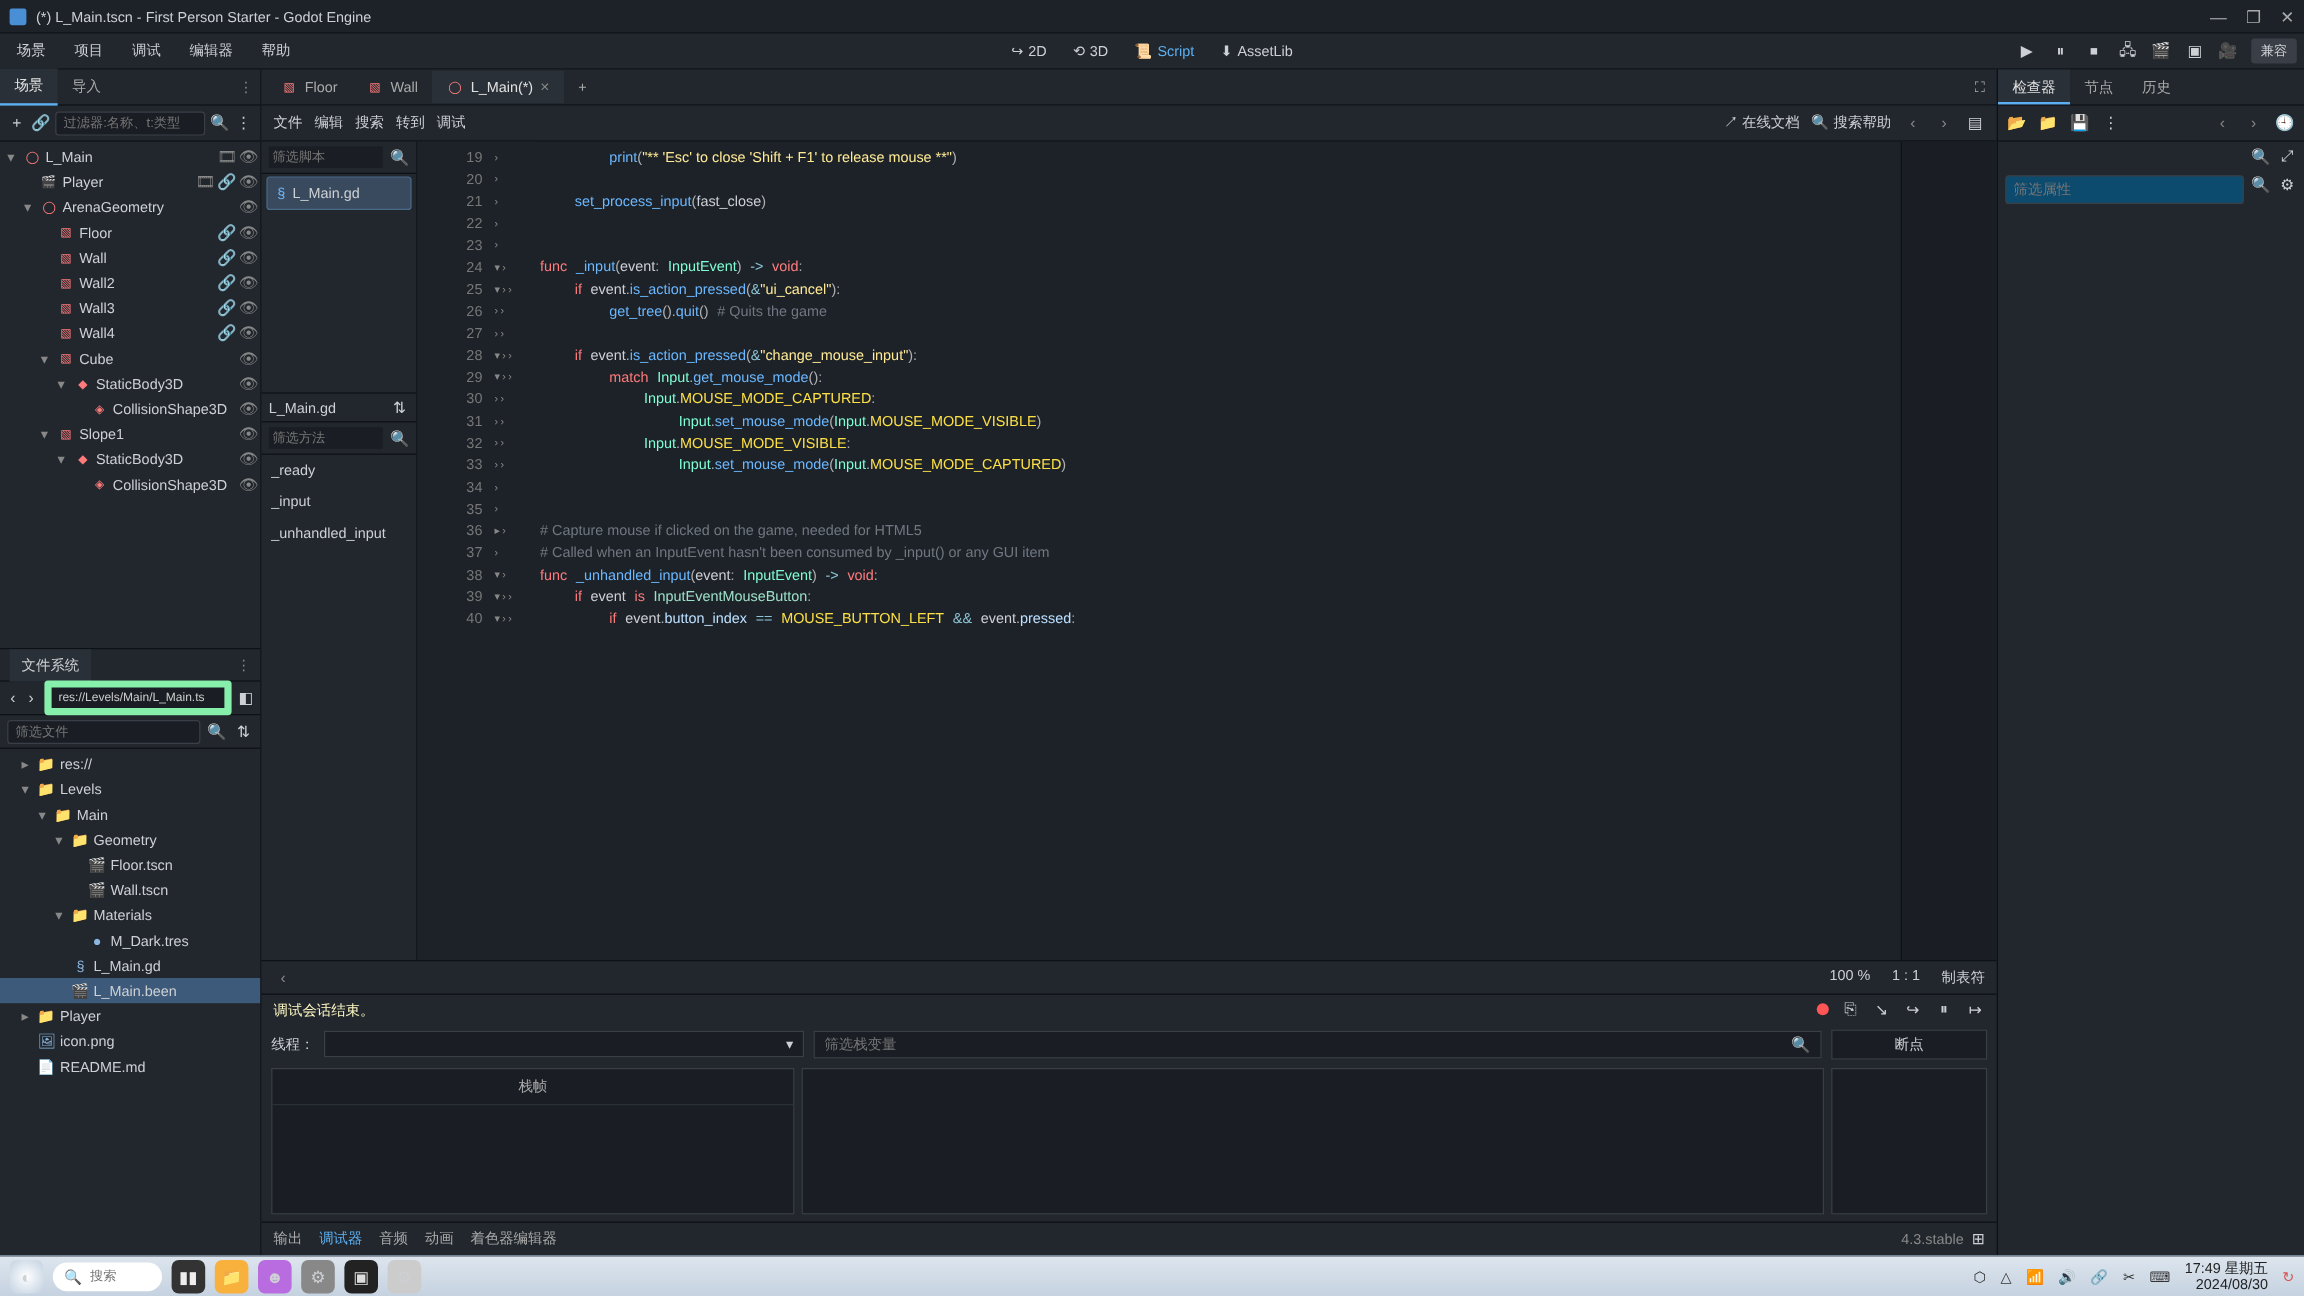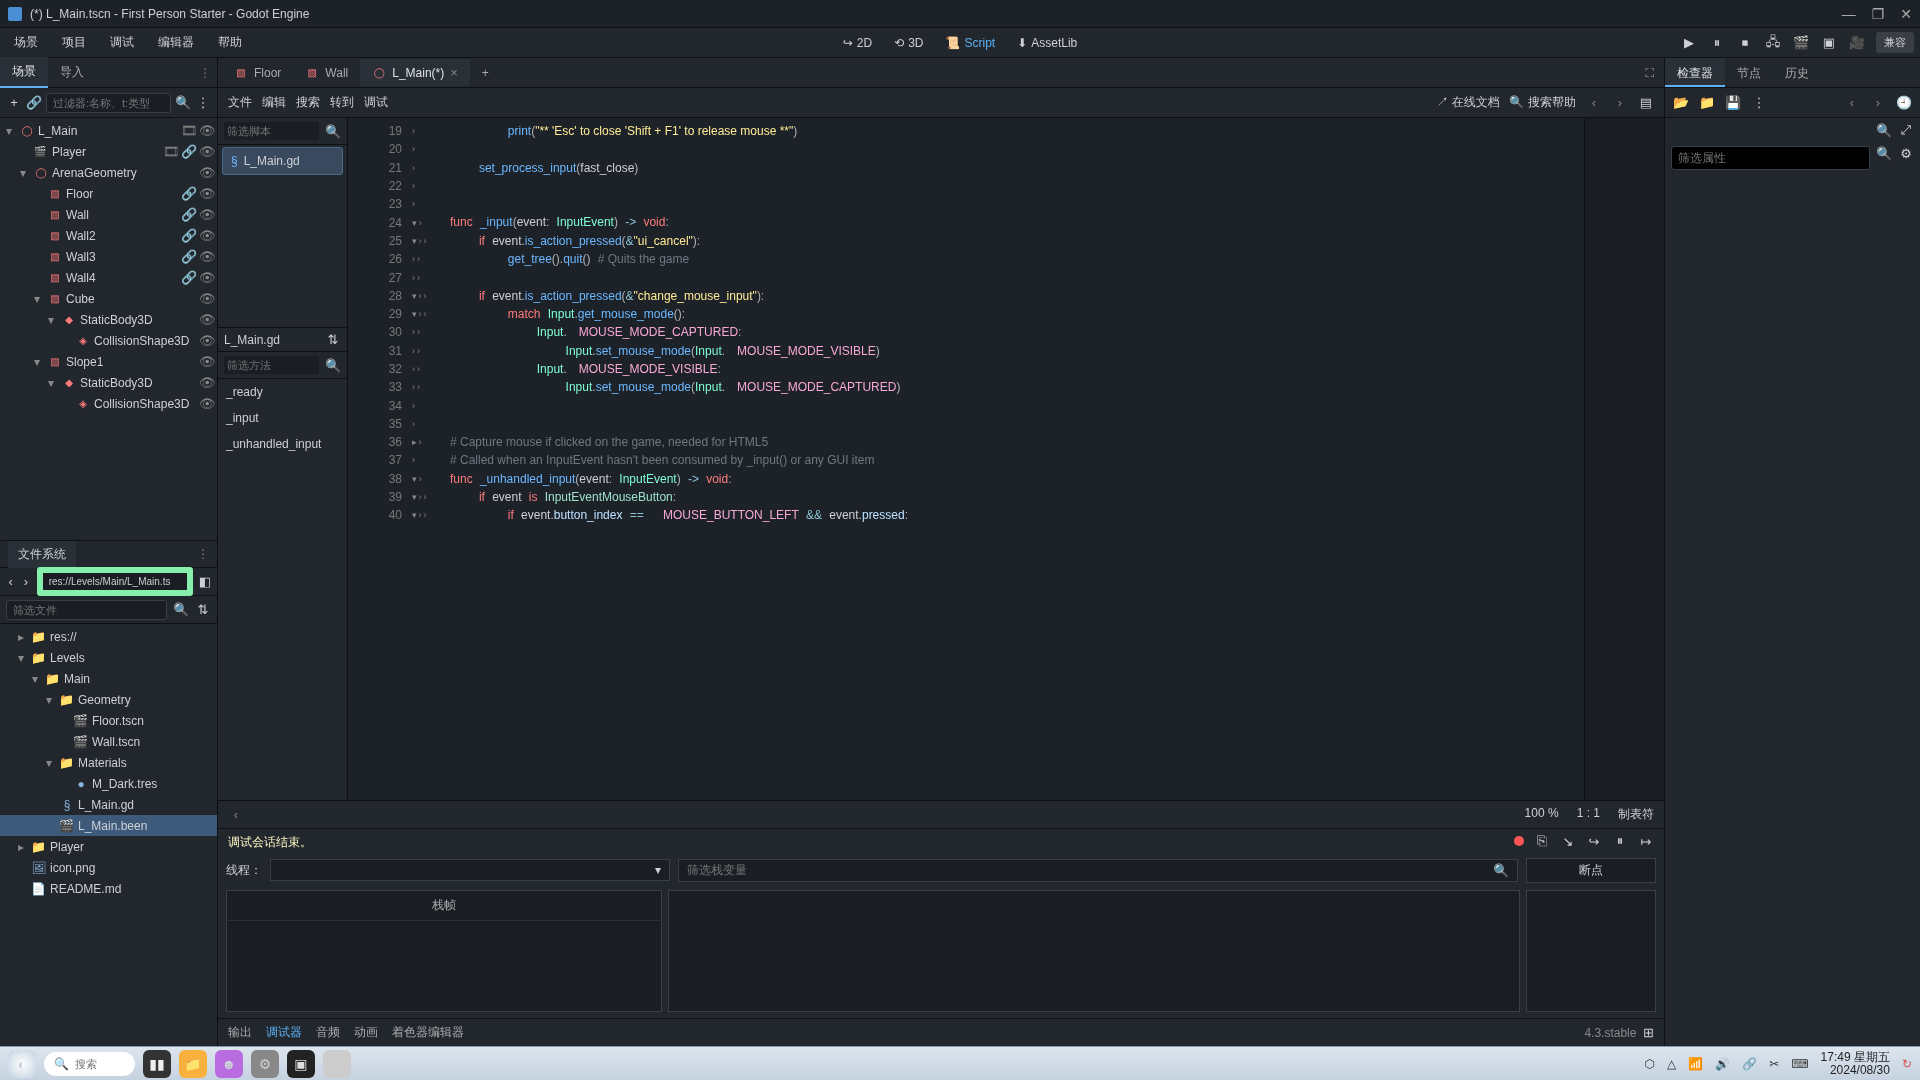--- a/index.html
+++ b/index.html
@@ -65,21 +65,21 @@
 .foldmark{ font-size:9px; color:#888;}
 .code{ flex:1; padding:4px 0 4px 6px; font-family:Consolas,monospace; font-size:12px; white-space:pre; color:#cdd0d4; overflow:hidden; line-height:18.3px;}
 .minimap{ width:80px; background:#1a1e24; border-left:1px solid #0d1116;}
 .kw{ color:#ff7b7b;}
 .type{ color:#7fffd4;}
 .typelt{ color:#9de0c8;}
 .str{ color:#ffeb95;}
 .fn{ color:#6bb8ff;}
 .mem{ color:#bce0ff;}
 .cmt{ color:#707780;}
-.const{ color:#f9a8d4;margin-left:12px;}
+.const{ color:#fde047;}
 .op{ color:#8bc5d4;}
 .id{ color:#cdd0d4;}
 .sym{ color:#b0b0b0;}
 .statusbar{ height:28px; background:#22272e; border-top:1px solid #0d1116; display:flex; align-items:center; padding:0 10px; gap:14px; color:#cdd0d4;}
 .statusbar .r{ margin-left:auto; display:flex; gap:18px;}
 .bottompanel{ height:218px; background:#22272e; border-top:1px solid #0d1116; display:flex; flex-direction:column;}
 .dbgtabs{ height:28px; display:flex; align-items:center; padding:0 8px; gap:14px; border-bottom:1px solid #0d1116;}
 .dbgtabs .dtab{ color:#888; cursor:pointer; padding:4px 2px;}
 .dbgtabs .dtab.active{ color:#e0e0e0; border-bottom:2px solid #5cb0f2;}
 .dbgmsg{ padding:5px 10px; color:#fef9c3;}
@@ -98,21 +98,21 @@
 .bottombar .btab{ color:#aaa; cursor:pointer;}
 .bottombar .btab.active{ color:#5cb0f2;}
 .bottombar .ver{ margin-left:auto; color:#888;}
 .rightpanel{ width:256px; background:#22272e; border-left:1px solid #0d1116; display:flex; flex-direction:column;}
 .rtabs{ height:30px; display:flex; border-bottom:1px solid #0d1116;}
 .rtabs .rtab{ padding:7px 12px; color:#aaa; cursor:pointer;}
 .rtabs .rtab.active{ background:#2a3038; color:#e0e0e0; border-bottom:2px solid #5cb0f2;}
 .rtools{ height:30px; display:flex; align-items:center; gap:10px; padding:0 8px; border-bottom:1px solid #0d1116;}
 .rbread{ height:24px; display:flex; align-items:center; padding:0 6px; gap:6px;}
 .rfilter{ padding:4px 6px; display:flex; gap:6px;}
-.rfilter input{ flex:1; background:#000000; border:1px solid #3a3f47; color:#aaa; padding:4px 6px; border-radius:3px;}
+.rfilter input{ flex:1; background:#0c4a6e; border:1px solid #3a3f47; color:#aaa; padding:4px 6px; border-radius:3px;}
 .taskbar{ height:34px; background:linear-gradient(#dde5ee,#c5d2e0); display:flex; align-items:center; padding:0 8px; gap:8px; border-top:1px solid #8899aa;}
 .taskbar .tbico{ width:28px; height:28px; border-radius:6px; display:flex; align-items:center; justify-content:center; font-size:14px;}
 .tsearch{ display:flex; align-items:center; background:#fff; border-radius:14px; padding:2px 10px; gap:6px; height:24px;}
 .tsearch input{ border:none; outline:none; width:50px; font-size:11px;}
 .taskbar .tray{ margin-left:auto; display:flex; align-items:center; gap:12px; color:#333;}
 .taskbar .clock{ text-align:right; color:#222; line-height:13px; font-size:11px;}
 .dots{ margin-left:auto; color:#888;}
 </style>
 </head>
 <body>

